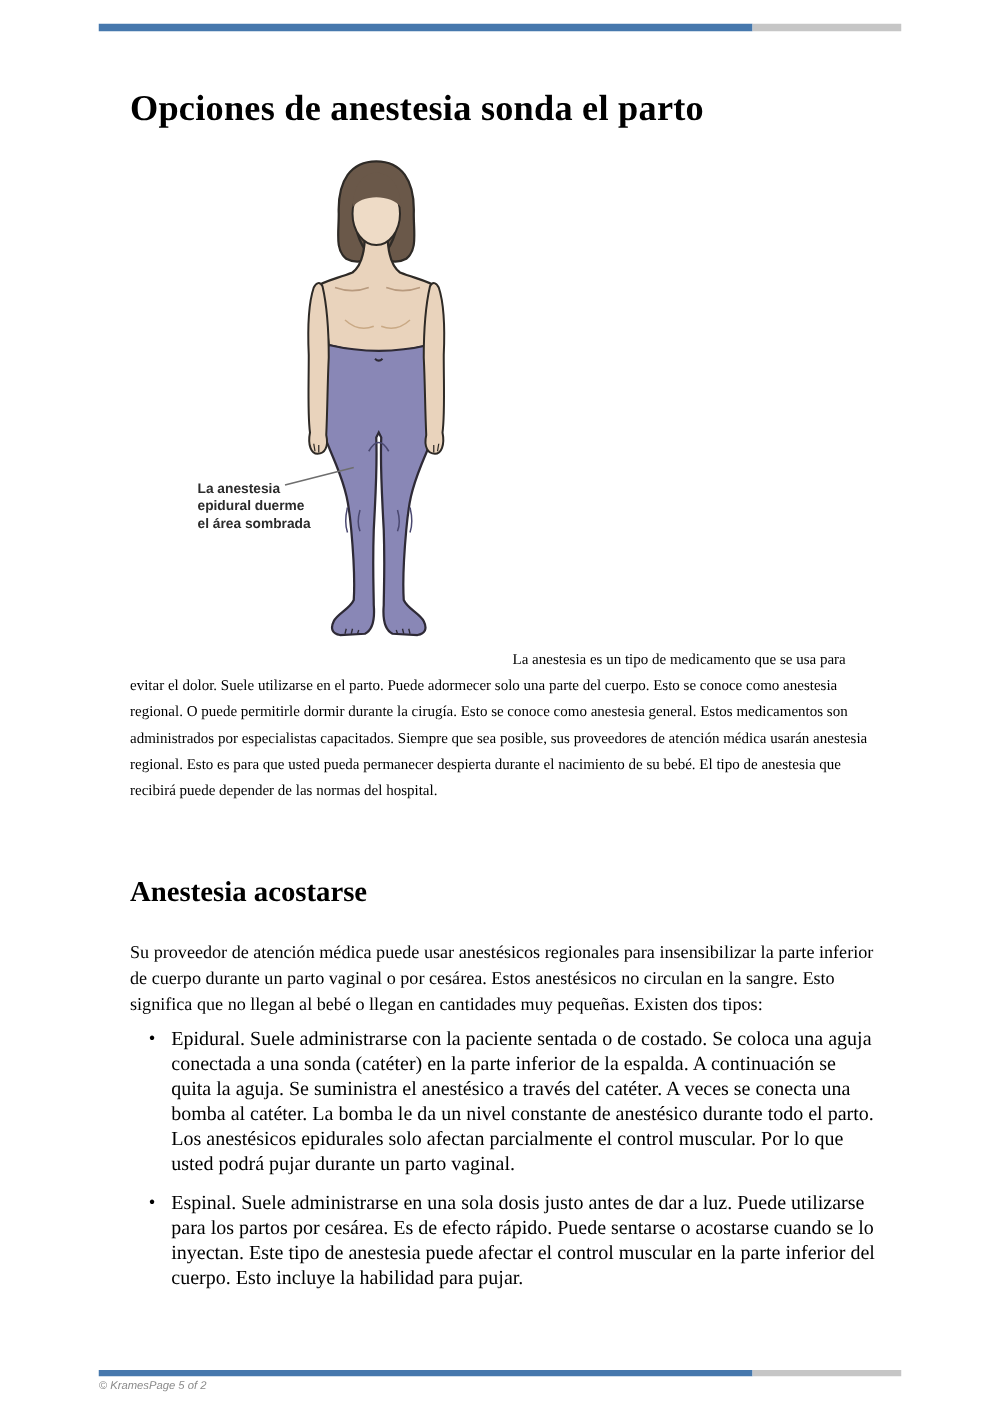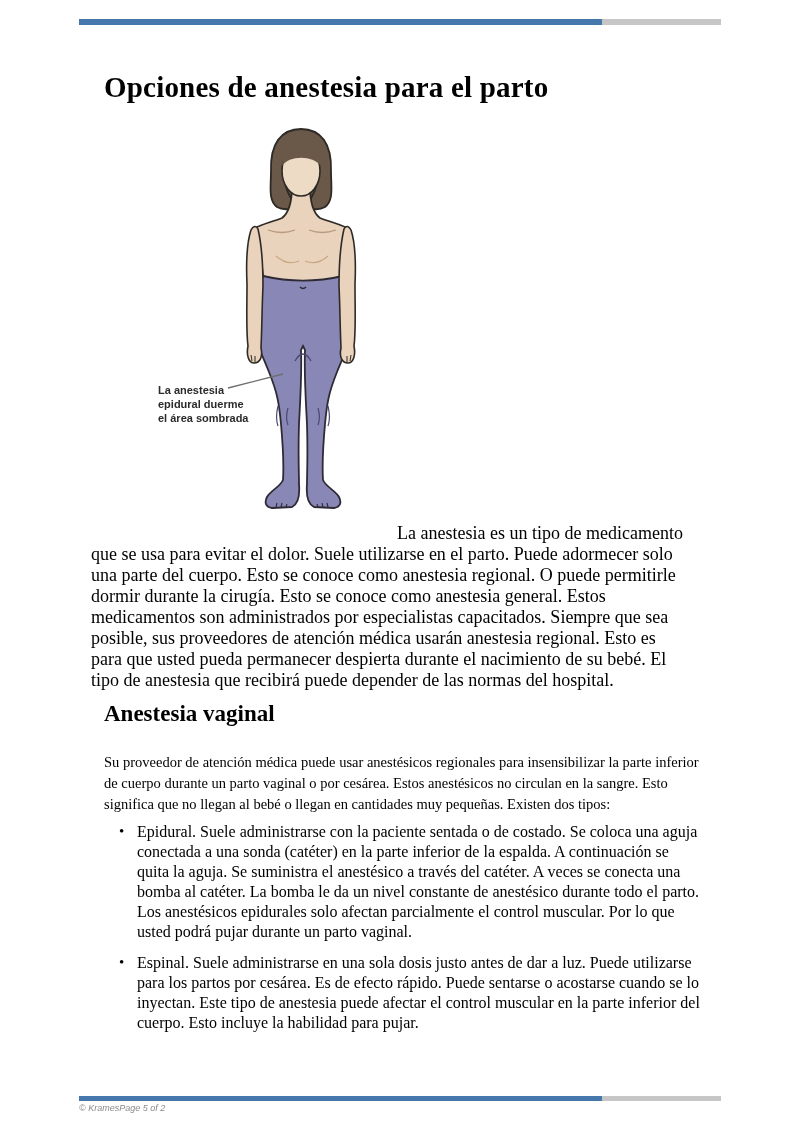--- a/index.html
+++ b/index.html
@@ -16,22 +16,22 @@
 
   .doc-title{
     position:absolute;left:104px;top:52px;width:640px;
     font-size:29px;font-weight:bold;letter-spacing:0.2px;
   }
 
   .figure-wrap{position:absolute;left:150px;top:124px;width:330px;height:398px;text-decoration:underline;}
   .figure-wrap svg{display:block;}
 
   .intro{
-    position:absolute;left:91px;top:505px;width:600px;
-    font-size:18px;line-height:21px;text-indent:306px;
+    position:absolute;left:104px;top:505px;width:600px;
+    font-size:12px;line-height:21px;text-indent:306px;
   }
   .section-heading{
     position:absolute;left:104px;top:682px;
     font-size:23px;font-weight:bold;
   }
   .section-para{
     position:absolute;left:104px;top:737px;width:600px;
     font-size:14.5px;line-height:21px;font-family:Liberation Serif, serif;
   }
   ul.bullets{
@@ -58,21 +58,21 @@
 </head>
 <body>
 
 <div class="page">
 
   <div class="rule-bar rule-top">
     <div class="seg-blue"></div>
     <div class="seg-gray"></div>
   </div>
 
-  <h1 class="doc-title">Opciones de anestesia para el parto</h1>
+  <h1 class="doc-title">Opciones de anestesia sonda el parto</h1>
 
   <div class="figure-wrap">
     <svg width="330" height="398" viewBox="0 0 330 398">
 
       <path d="M 136,40 L 166,40 L 166,78 L 136,78 Z" fill="#6a5849"></path>
 
       <path d="M 151,5 C 131,5 120,20 121,47 C 121,63 118,76 127,83 C 134,87 143,85 147,82
            C 136,70 133,57 134,40 C 145,48 157,48 168,40 C 169,57 166,70 155,82
            C 159,85 168,87 175,83 C 184,76 181,63 181,47 C 182,20 171,5 151,5 Z" fill="#6a5849" stroke="#2e2a26" stroke-width="1.8"></path>
 
@@ -120,21 +120,21 @@
       <line x1="78" y1="264" x2="133" y2="250" stroke="#6e6e6e" stroke-width="1.3"></line>
 
       <text class="cap-text" x="8" y="270">La anestesia</text>
       <text class="cap-text" x="8" y="284">epidural duerme</text>
       <text class="cap-text" x="8" y="298">el área sombrada</text>
     </svg>
   </div>
 
   <p class="intro">La anestesia es un tipo de medicamento que se usa para evitar el dolor. Suele utilizarse en el parto. Puede adormecer solo una parte del cuerpo. Esto se conoce como anestesia regional. O puede permitirle dormir durante la cirugía. Esto se conoce como anestesia general. Estos medicamentos son administrados por especialistas capacitados. Siempre que sea posible, sus proveedores de atención médica usarán anestesia regional. Esto es para que usted pueda permanecer despierta durante el nacimiento de su bebé. El tipo de anestesia que recibirá puede depender de las normas del hospital.</p>
 
-  <h2 class="section-heading">Anestesia vaginal</h2>
+  <h2 class="section-heading">Anestesia acostarse</h2>
 
   <p class="section-para">Su proveedor de atención médica puede usar anestésicos regionales para insensibilizar la parte inferior de cuerpo durante un parto vaginal o por cesárea. Estos anestésicos no circulan en la sangre. Esto significa que no llegan al bebé o llegan en cantidades muy pequeñas. Existen dos tipos:</p>
 
   <ul class="bullets">
     <li>Epidural. Suele administrarse con la paciente sentada o de costado. Se coloca una aguja conectada a una sonda (catéter) en la parte inferior de la espalda. A continuación se quita la aguja. Se suministra el anestésico a través del catéter. A veces se conecta una bomba al catéter. La bomba le da un nivel constante de anestésico durante todo el parto. Los anestésicos epidurales solo afectan parcialmente el control muscular. Por lo que usted podrá pujar durante un parto vaginal.</li>
     <li>Espinal. Suele administrarse en una sola dosis justo antes de dar a luz. Puede utilizarse para los partos por cesárea. Es de efecto rápido. Puede sentarse o acostarse cuando se lo inyectan. Este tipo de anestesia puede afectar el control muscular en la parte inferior del cuerpo. Esto incluye la habilidad para pujar.</li>
   </ul>
 
   <div class="rule-bar rule-bottom">
     <div class="seg-blue"></div>

